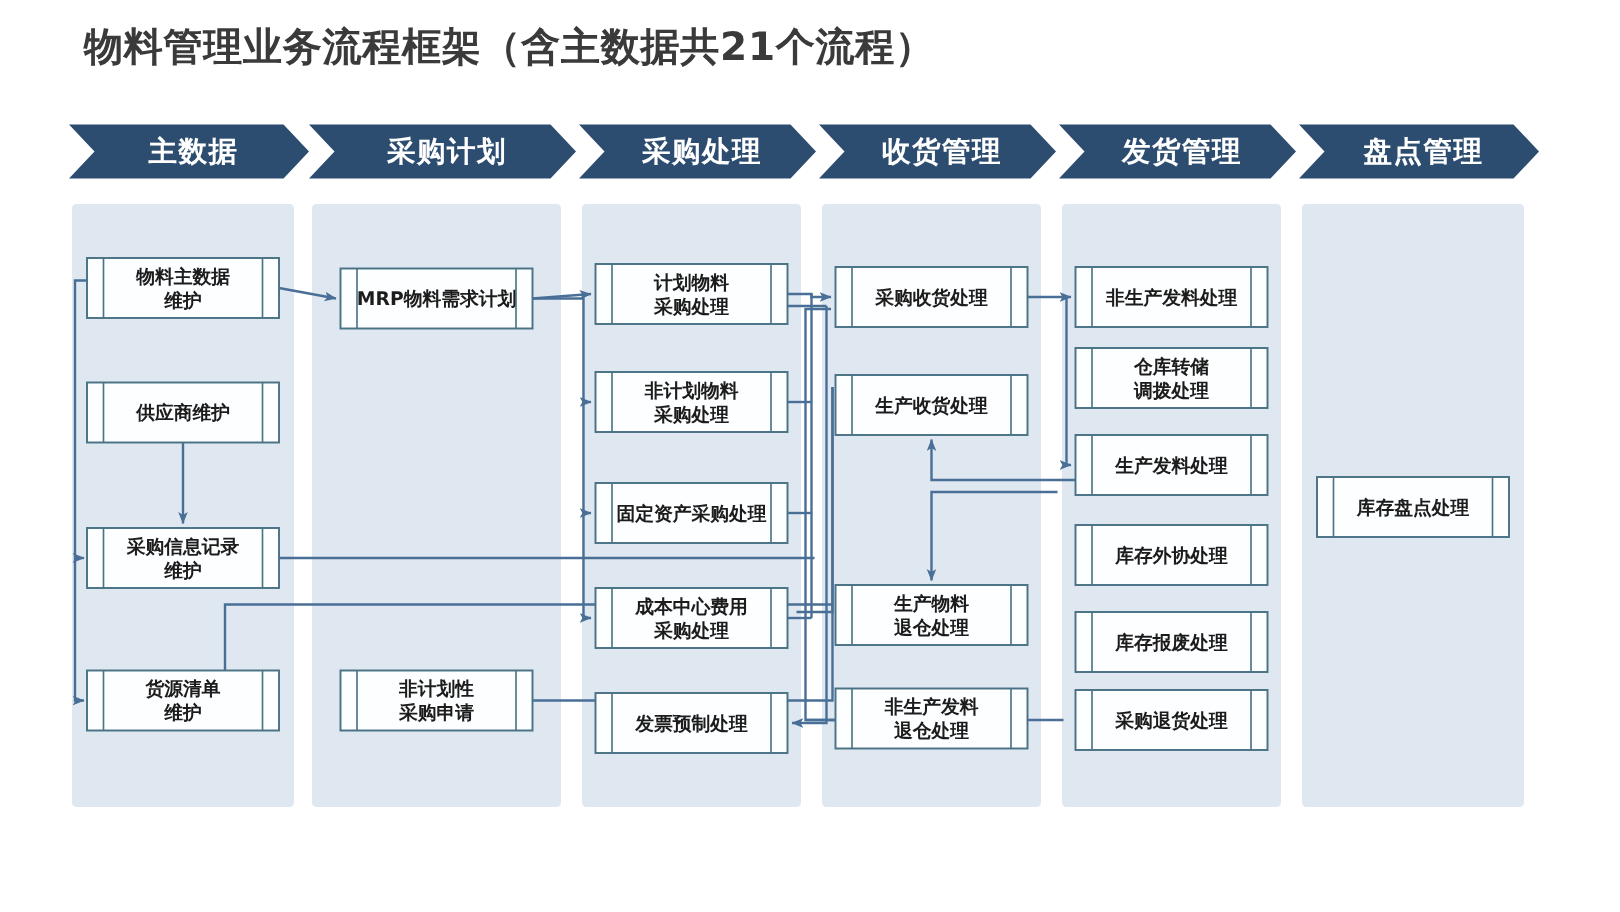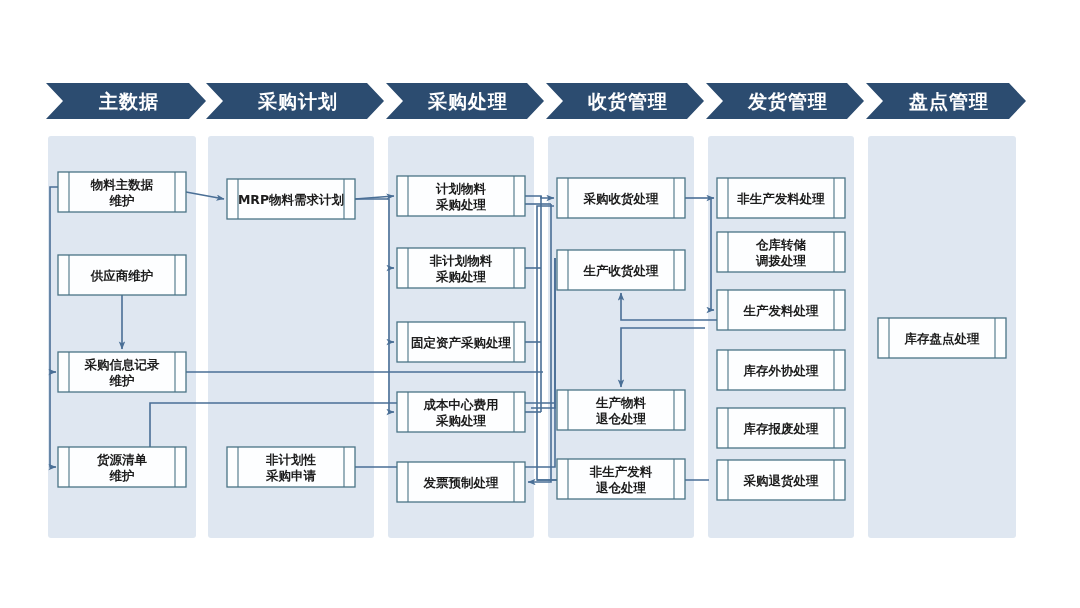--- a/index.html
+++ b/index.html
@@ -34,20 +34,21 @@
     fill:#1c1c1c;font-family:"DejaVu Sans","Liberation Sans",sans-serif;
     font-size:12.5px;font-weight:bold;
     text-anchor:middle;
   }
 </style>
 </head>
 <body style="background: rgb(255, 255, 255);">
 
 <div id="stage">
 
+  <div class="title" style="color: rgb(58, 58, 58);">物料管理业务流程框架（含主数据共21个流程）</div>
 
   <svg class="layer" id="bg-layer">
       <rect x="48" y="136" width="148" height="402" fill="#dfe7f1" rx="3" ry="3"></rect>
       <rect x="208" y="136" width="166" height="402" fill="#dfe7f1" rx="3" ry="3"></rect>
       <rect x="388" y="136" width="146" height="402" fill="#dfe7f1" rx="3" ry="3"></rect>
       <rect x="548" y="136" width="146" height="402" fill="#dfe7f1" rx="3" ry="3"></rect>
       <rect x="708" y="136" width="146" height="402" fill="#dfe7f1" rx="3" ry="3"></rect>
       <rect x="868" y="136" width="148" height="402" fill="#dfe7f1" rx="3" ry="3"></rect>
     </svg>
 

